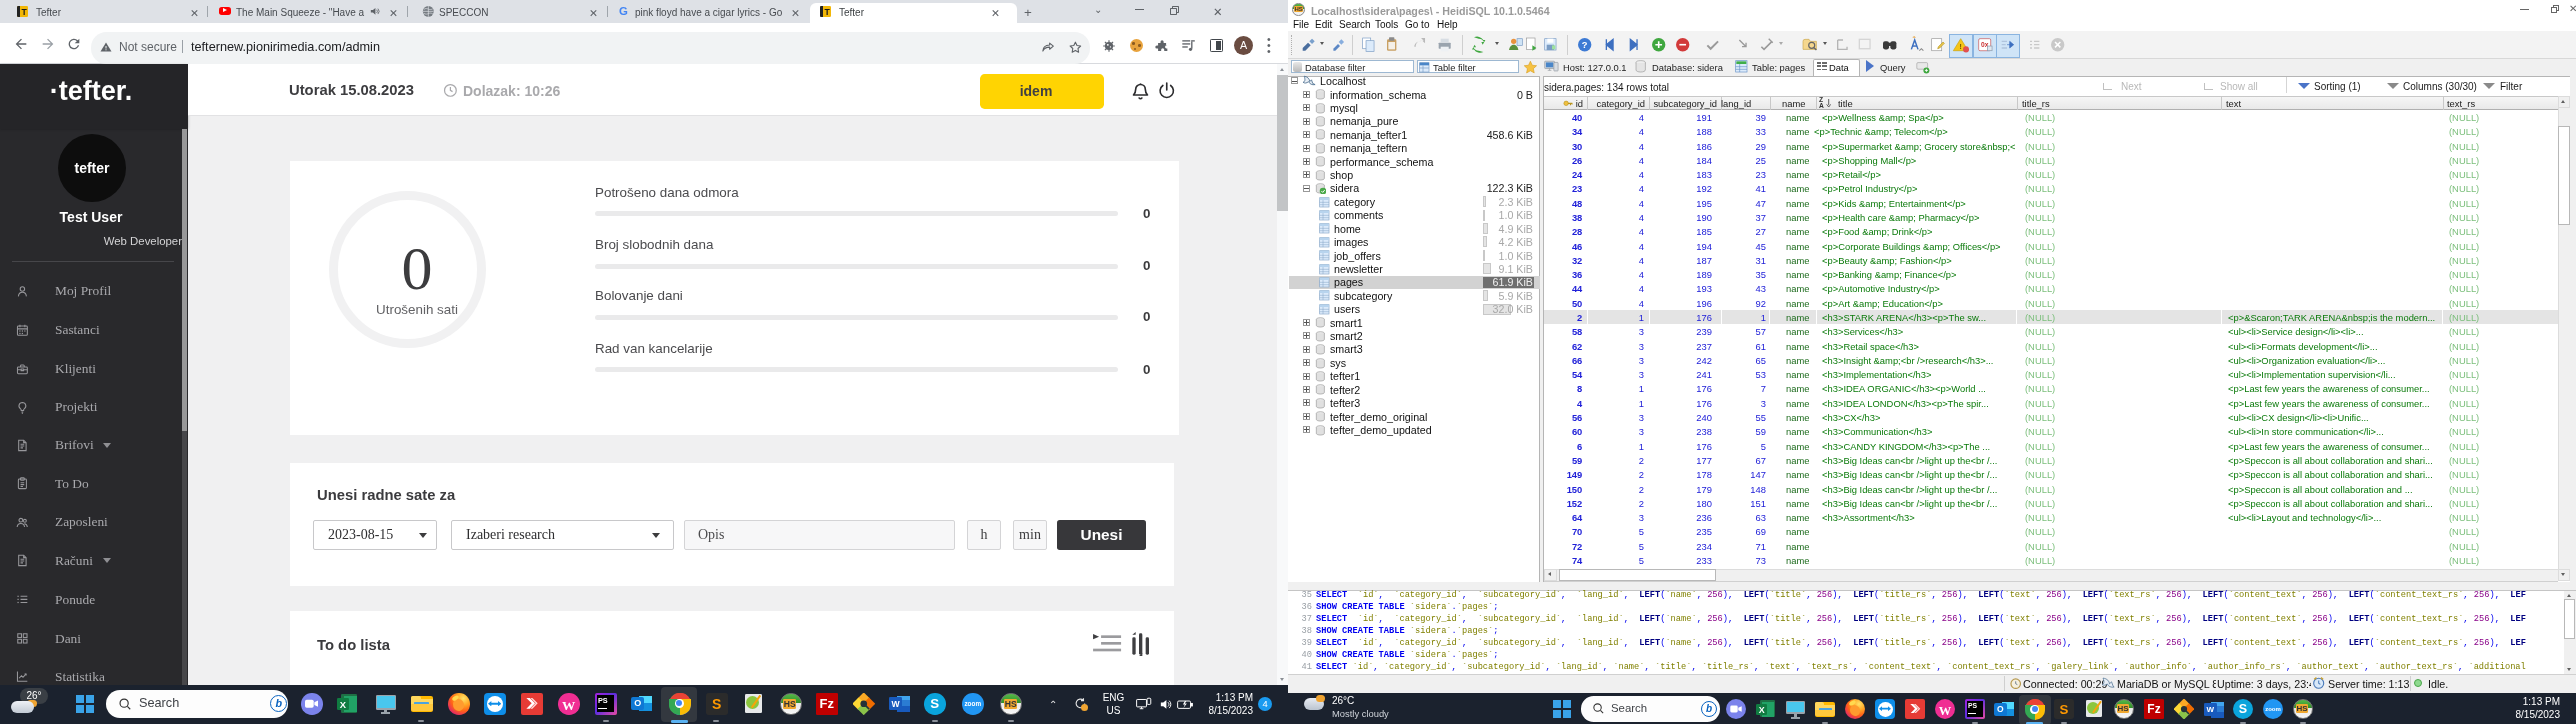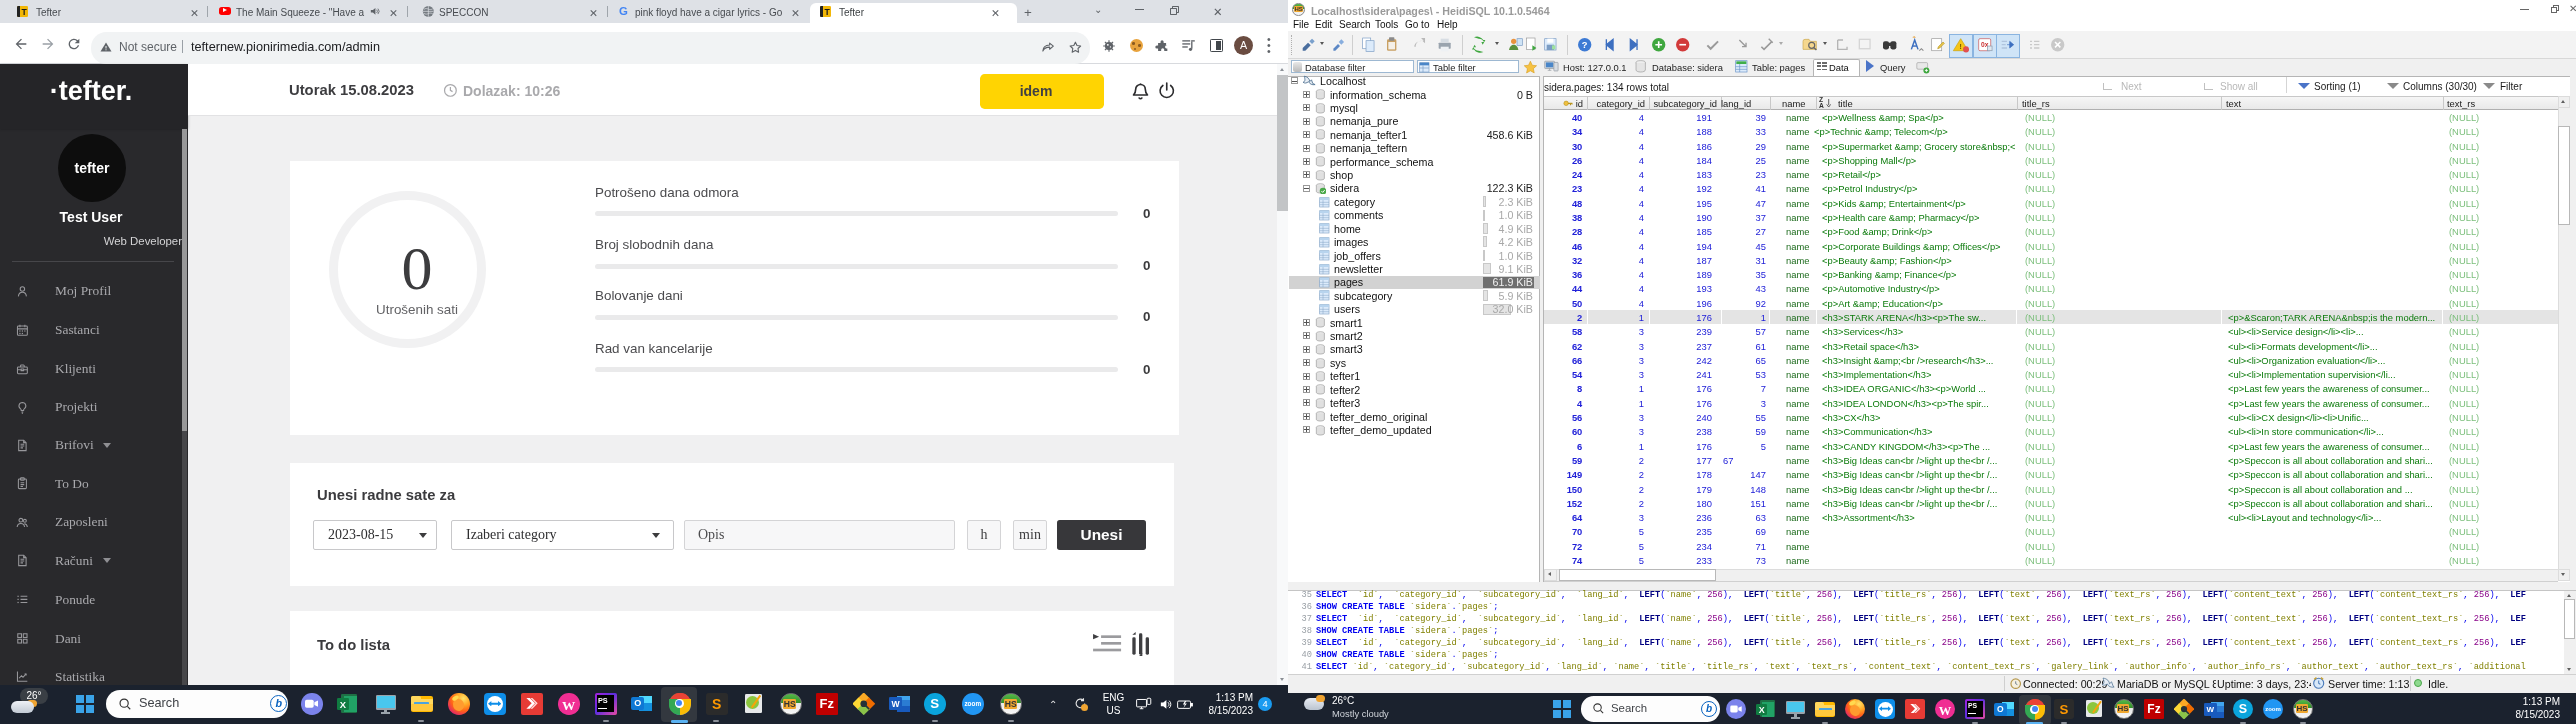--- a/index.html
+++ b/index.html
@@ -223,21 +223,21 @@
 <div class="a b" style="left:1137px;top:309px;width:13.4px;text-align:right;font-size:13.4px;color:#3c3c3e">0</div>
 <div class="a" style="left:595px;top:341px;font-size:13.4px;color:#4b4b4e">Rad van kancelarije</div>
 <div class="a" style="left:595px;top:367px;width:523px;height:5.4px;border-radius:2.7px;background:#eaeaeb"></div>
 <div class="a b" style="left:1137px;top:362px;width:13.4px;text-align:right;font-size:13.4px;color:#3c3c3e">0</div>
 <div class="a" style="left:290px;top:463px;width:884px;height:123px;background:#fff"></div>
 <div class="a b" style="left:317px;top:487px;font-size:14.8px;color:#3b3b3e">Unesi radne sate za</div>
 <div class="a" style="left:313px;top:520px;width:124px;height:29.5px;background:#fff;border:0.7px solid #c8c8ca;border-radius:2px"></div>
 <div class="a ser" style="left:328px;top:527px;font-size:14px;color:#2e2e30">2023-08-15</div>
 <div class="a" style="left:419px;top:533px;width:0;height:0;border-left:4.7px solid transparent;border-right:4.7px solid transparent;border-top:5.4px solid #3c3c3e"></div>
 <div class="a" style="left:451px;top:520px;width:223px;height:29.5px;background:#fff;border:0.7px solid #c8c8ca;border-radius:2px"></div>
-<div class="a ser" style="left:466px;top:527px;font-size:14px;color:#2e2e30">Izaberi category</div>
+<div class="a ser" style="left:466px;top:527px;font-size:14px;color:#2e2e30">Izaberi research</div>
 <div class="a" style="left:652px;top:533px;width:0;height:0;border-left:4.7px solid transparent;border-right:4.7px solid transparent;border-top:5.4px solid #3c3c3e"></div>
 <div class="a" style="left:684px;top:520px;width:271px;height:29.5px;background:#f7f7f8;border:0.7px solid #d4d4d6;border-radius:2px"></div>
 <div class="a ser" style="left:698px;top:527px;font-size:14px;color:#4c4c4e">Opis</div>
 <div class="a" style="left:967px;top:520px;width:34px;height:29.5px;background:#f7f7f8;border:0.7px solid #d4d4d6;border-radius:2px"></div>
 <div class="a ser" style="left:967px;top:527px;width:34px;text-align:center;font-size:14px;color:#3c3c3e">h</div>
 <div class="a" style="left:1013px;top:520px;width:34px;height:29.5px;background:#f7f7f8;border:0.7px solid #d4d4d6;border-radius:2px"></div>
 <div class="a ser" style="left:1013px;top:527px;width:34px;text-align:center;font-size:14px;color:#3c3c3e">min</div>
 <div class="a" style="left:1057px;top:520px;width:89px;height:29.5px;background:#37373a;border-radius:2.7px"></div>
 <div class="a b" style="left:1057px;top:526px;width:89px;text-align:center;font-size:15.4px;color:#fff">Unesi</div>
 <div class="a" style="left:290px;top:611px;width:884px;height:74px;background:#fff"></div>
@@ -1138,21 +1138,21 @@
     <div class="a" style="left:125px;top:331px;font-size:9.4px;white-space:nowrap;width:43px;text-align:right;color:#2020d8">176</div>
     <div class="a" style="left:179px;top:331px;font-size:9.4px;white-space:nowrap;width:43px;text-align:right;color:#2020d8">5</div>
     <div class="a" style="left:242px;top:331px;font-size:9.4px;white-space:nowrap;color:#1d6b1d">name</div>
     <div class="a" style="left:278px;top:331px;font-size:9.4px;white-space:nowrap;width:193px;overflow:hidden;color:#0a7a0a">&lt;h3&gt;CANDY KINGDOM&lt;/h3&gt;&lt;p&gt;The ...</div>
     <div class="a" style="left:481px;top:331px;font-size:9.4px;white-space:nowrap;color:#7cbf7c">(NULL)</div>
     <div class="a" style="left:684px;top:331px;font-size:9.4px;white-space:nowrap;width:213px;overflow:hidden;color:#0a7a0a">&lt;p&gt;Last few years the awareness of consumer...</div>
     <div class="a" style="left:905px;top:331px;font-size:9.4px;white-space:nowrap;color:#7cbf7c">(NULL)</div>
 <div class="a b" style="left:-4.7px;top:345px;font-size:9.4px;white-space:nowrap;width:43px;text-align:right;color:#2020d8">59</div>
     <div class="a" style="left:57px;top:345px;font-size:9.4px;white-space:nowrap;width:43px;text-align:right;color:#2020d8">2</div>
     <div class="a" style="left:125px;top:345px;font-size:9.4px;white-space:nowrap;width:43px;text-align:right;color:#2020d8">177</div>
-    <div class="a" style="left:179px;top:345px;font-size:9.4px;white-space:nowrap;width:43px;text-align:left;color:#2020d8">67</div>
+    <div class="a" style="left:179px;top:345px;font-size:9.4px;white-space:nowrap;width:43px;text-align:right;color:#2020d8">67</div>
     <div class="a" style="left:242px;top:345px;font-size:9.4px;white-space:nowrap;color:#1d6b1d">name</div>
     <div class="a" style="left:278px;top:345px;font-size:9.4px;white-space:nowrap;width:193px;overflow:hidden;color:#0a7a0a">&lt;h3&gt;Big Ideas can&lt;br /&gt;light up the&lt;br /...</div>
     <div class="a" style="left:481px;top:345px;font-size:9.4px;white-space:nowrap;color:#7cbf7c">(NULL)</div>
     <div class="a" style="left:684px;top:345px;font-size:9.4px;white-space:nowrap;width:213px;overflow:hidden;color:#0a7a0a">&lt;p&gt;Speccon is all about collaboration and shari...</div>
     <div class="a" style="left:905px;top:345px;font-size:9.4px;white-space:nowrap;color:#7cbf7c">(NULL)</div>
 <div class="a b" style="left:-4.7px;top:359px;font-size:9.4px;white-space:nowrap;width:43px;text-align:right;color:#2020d8">149</div>
     <div class="a" style="left:57px;top:359px;font-size:9.4px;white-space:nowrap;width:43px;text-align:right;color:#2020d8">2</div>
     <div class="a" style="left:125px;top:359px;font-size:9.4px;white-space:nowrap;width:43px;text-align:right;color:#2020d8">178</div>
     <div class="a" style="left:179px;top:359px;font-size:9.4px;white-space:nowrap;width:43px;text-align:right;color:#2020d8">147</div>
     <div class="a" style="left:242px;top:359px;font-size:9.4px;white-space:nowrap;color:#1d6b1d">name</div>

